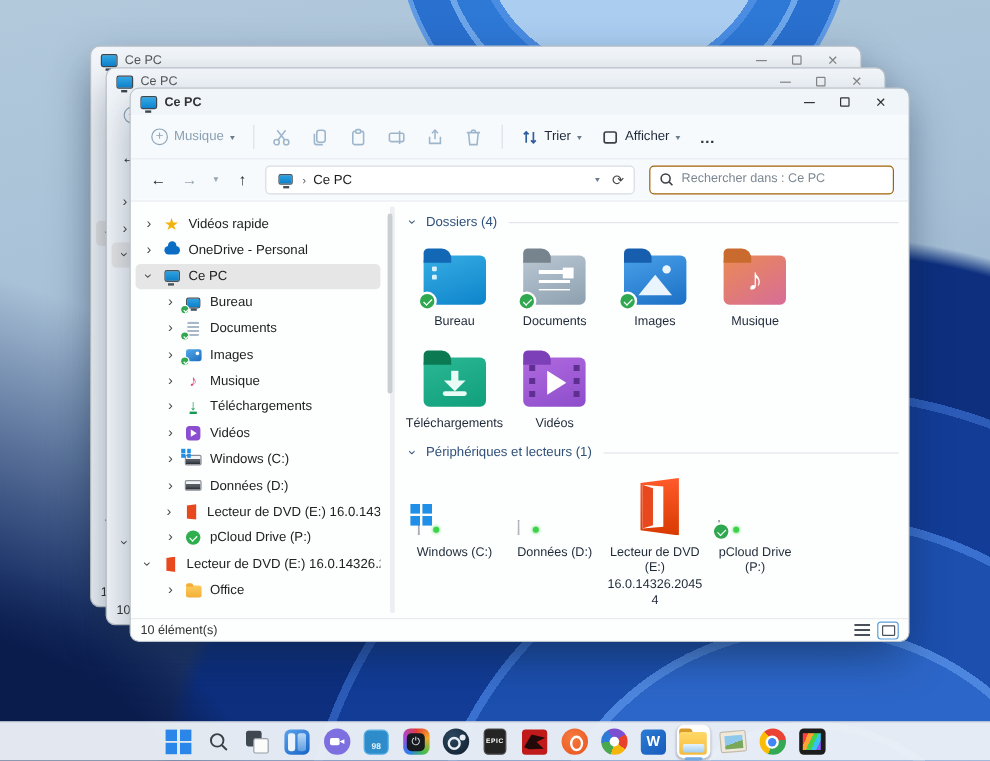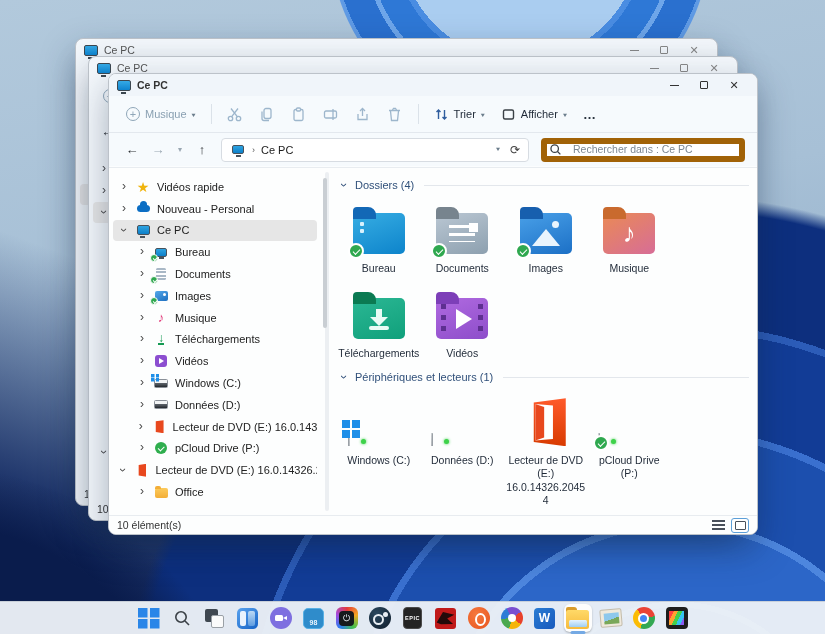--- a/index.html
+++ b/index.html
@@ -47,21 +47,21 @@
   .dots { color:#2b3540; font-size:13px; letter-spacing:1px; font-weight:bold; }
 
   .navbar { height:33px; display:flex; align-items:center; padding:0 12px; gap:4px; background:#f6fafd; }
   .nav-a { width:22px; height:22px; display:flex; align-items:center; justify-content:center; font-size:13px; color:#2b2f33; border-radius:4px; }
   .nav-a.dim { color:#9aa7b2; }
   .nav-a.small { width:14px; font-size:8px; }
   .addr { flex:0 0 308px; height:24px; background:#fff; border:1px solid #d7dce2; border-radius:4px; display:flex; align-items:center; padding:0 8px; gap:6px; margin-left:4px; }
   .addr .crumb-sep { font-size:9px; color:#555; }
   .addr .tail { margin-left:auto; display:flex; gap:10px; align-items:center; color:#444; }
   .searchbox { flex:1; height:24px; margin-left:8px; position:relative; }
-  .searchbox input { width:100%; height:100%; border:6px solid #a16207; border-radius:4px; background:#fff; font:10.5px "Liberation Sans",sans-serif; color:#333; padding:0 6px 1px 26px; outline:none; }
+  .searchbox input { width:100%; height:100%; border:1px solid #a16207; border-radius:4px; background:#fff; font:10.5px "Liberation Sans",sans-serif; color:#333; padding:0 6px 1px 26px; outline:none; }
   .searchbox input::placeholder { color:#7c8792; }
   .search-glyph { position:absolute; left:8px; top:5px; }
 
   .winbody { display:flex; position:absolute; top:93px; bottom:19px; left:0; right:0; background:#fdfefe; border-top:1px solid #e8ecf0; }
   .sidebar { width:222px; position:relative; padding-top:8px; }
   .sb-row { height:21.8px; display:flex; align-items:center; gap:6px; margin:0 14px 0 4px; border-radius:4px; padding-left:6px; }
   .sb-row.sel { background:#e6e6e6; }
   .sb-row .lbl { white-space:nowrap; overflow:hidden; font-size:11px; color:#222; }
   .chev { font-size:12px; color:#4a4a4a; width:10px; display:inline-flex; justify-content:center; transform:translateY(-1px); }
   .chev.open { transform:rotate(90deg); }
@@ -477,21 +477,21 @@
               <span class="mi">
                 <span class="star">★</span>
               </span>
               <span class="lbl">Vidéos rapide</span>
             </div>
             <div class="sb-row">
               <span class="chev">›</span>
               <span class="mi">
                 <span class="cloud"></span>
               </span>
-              <span class="lbl">Nouveau - Personal</span>
+              <span class="lbl">OneDrive - Personal</span>
             </div>
             <div class="sb-row sel">
               <span class="chev open">›</span>
               <span class="mi">
                 <span class="mpc"></span>
               </span>
               <span class="lbl">Ce PC</span>
             </div>
             <div class="sb-row lvl1">
               <span class="chev">›</span>

